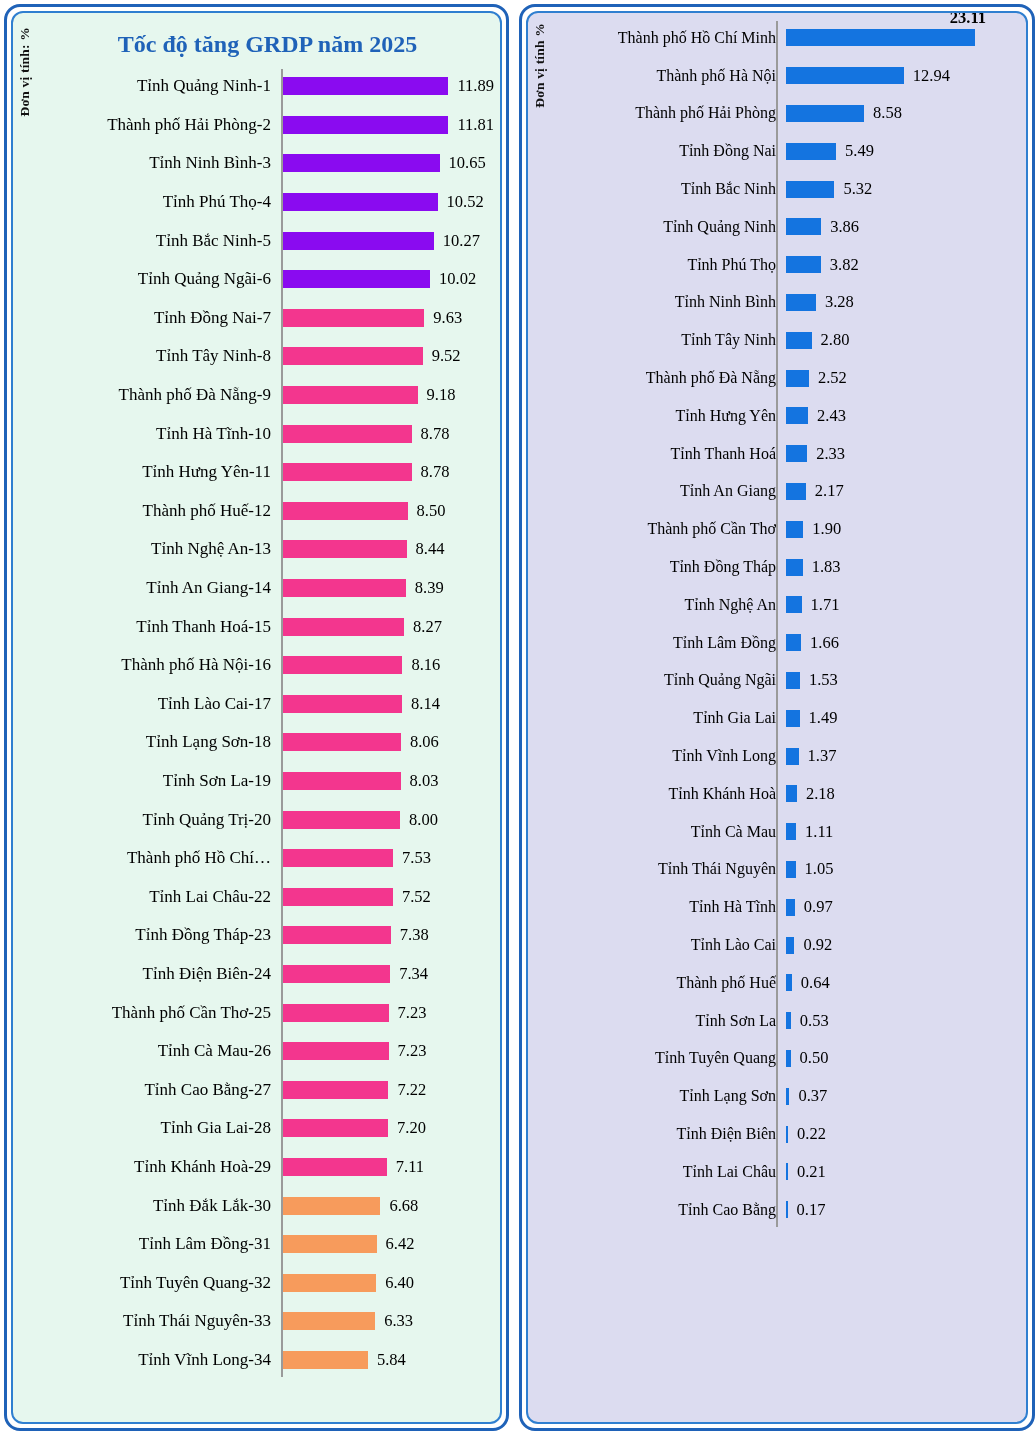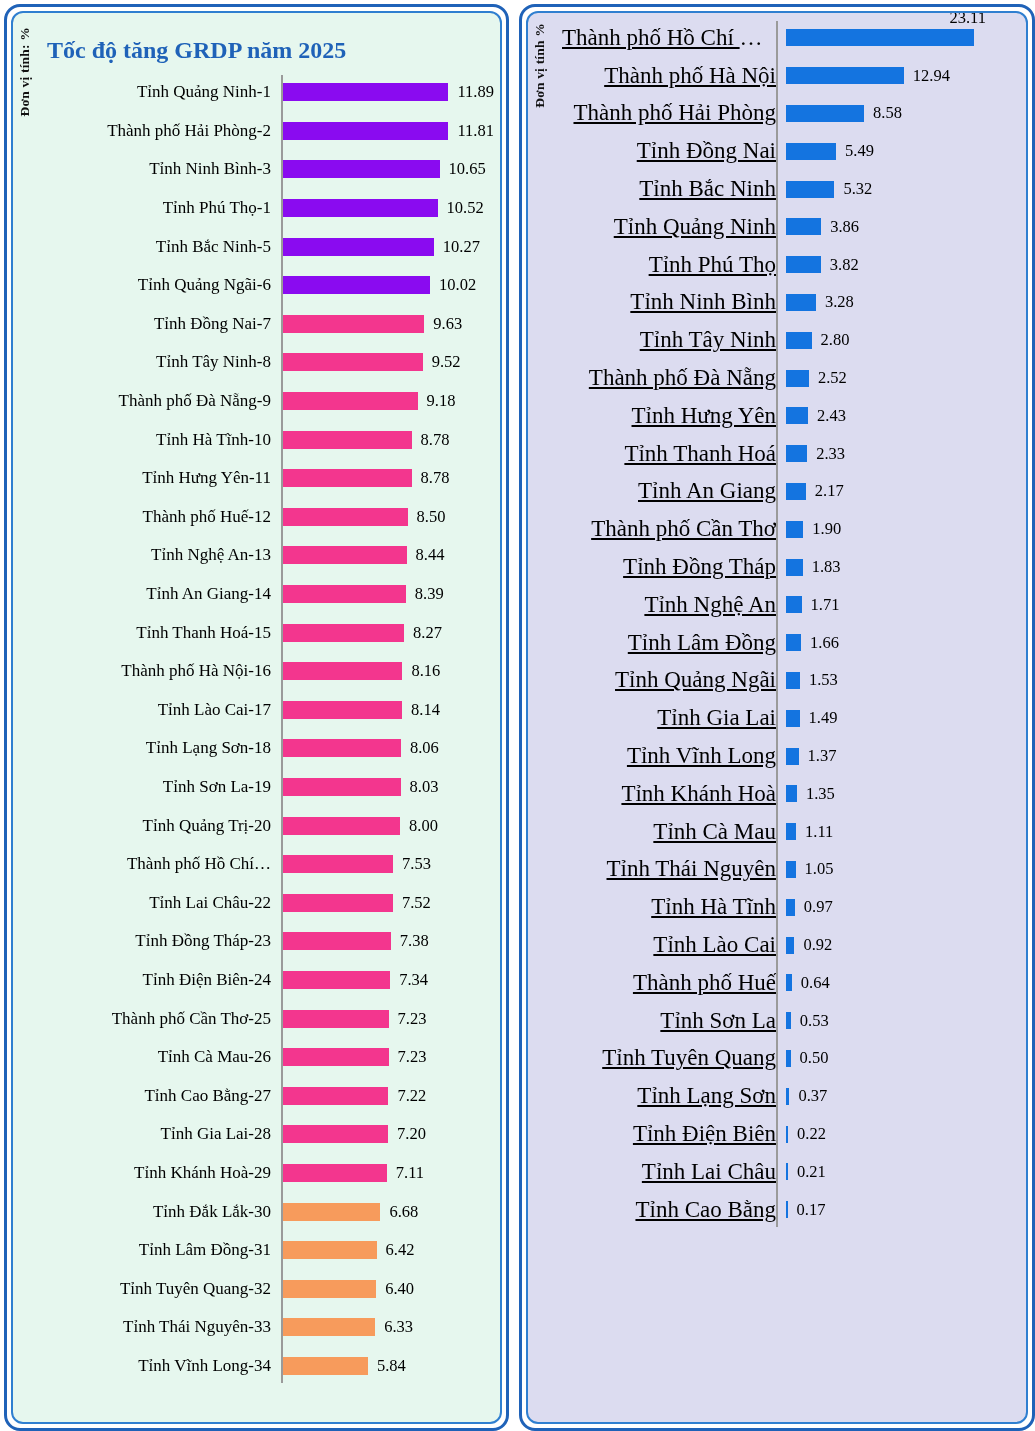--- a/index.html
+++ b/index.html
@@ -43,26 +43,26 @@
   .panel-left .panel-inner {
     background: #e6f7ee;
   }
   .panel-right {
     width: 516px;
   }
   .panel-right .panel-inner {
     background: #dcdcf0;
   }
   .chart-title {
-    text-align: left;
+    text-align: center;
     color: #1f62b8;
     font-size: 24px;
     font-weight: bold;
     line-height: 1.25;
-    padding-top: 22px;
+    padding-top: 16px;
     padding-left: 34px;
     padding-right: 12px;
     box-sizing: border-box;
   }
   .panel-right .chart-title {
     padding-left: 40px;
   }
   .unit-label {
     position: absolute;
     left: 4px;
@@ -123,22 +123,21 @@
     padding-right: 10px;
     white-space: nowrap;
     overflow: hidden;
     text-overflow: ellipsis;
   }
   .row-left .cat {
     width: 228px;
   }
   .row-right .cat {
     width: 214px;
-    font-size: 23px;
-    text-decoration: underline;
+    font-size: 16px;
   }
   .barwrap {
     flex: 1;
     display: flex;
     align-items: center;
     min-width: 0;
   }
   .bar {
     height: 18px;
   }
@@ -182,21 +181,21 @@
             </div>
           </div>
           <div class="row row-left">
             <div class="cat">Tỉnh Ninh Bình-3</div>
             <div class="barwrap">
               <div class="bar" style="width: 158.5px; background: rgb(138, 11, 240);"></div>
               <div class="val">10.65</div>
             </div>
           </div>
           <div class="row row-left">
-            <div class="cat">Tỉnh Phú Thọ-1</div>
+            <div class="cat">Tỉnh Phú Thọ-4</div>
             <div class="barwrap">
               <div class="bar" style="width: 156.5px; background: rgb(138, 11, 240);"></div>
               <div class="val">10.52</div>
             </div>
           </div>
           <div class="row row-left">
             <div class="cat">Tỉnh Bắc Ninh-5</div>
             <div class="barwrap">
               <div class="bar" style="width: 152.8px; background: rgb(138, 11, 240);"></div>
               <div class="val">10.27</div>
@@ -411,21 +410,21 @@
 
   <div class="panel panel-right">
     <div class="panel-inner">
       <div class="unit-label">Đơn vị tính %</div>
       <div class="rows rows-right" id="right-rows">
         <div class="axis-line axis-right" style="left:248px;"></div>
       <div class="row row-right">
             <div class="cat">Thành phố Hồ Chí Minh</div>
             <div class="barwrap">
               <div class="bar" style="width: 210.4px; background: rgb(20, 116, 224);"></div>
-              <div class="val" style="position: relative; top: -20px; left: -34px;">23.11</div>
+              <div class="val" style="position: relative; top: -20px; left: -34px; font-weight: bold;">23.11</div>
             </div>
           </div>
           <div class="row row-right">
             <div class="cat">Thành phố Hà Nội</div>
             <div class="barwrap">
               <div class="bar" style="width: 117.8px; background: rgb(20, 116, 224);"></div>
               <div class="val">12.94</div>
             </div>
           </div>
           <div class="row row-right">
@@ -551,21 +550,21 @@
             <div class="cat">Tỉnh Vĩnh Long</div>
             <div class="barwrap">
               <div class="bar" style="width: 12.5px; background: rgb(20, 116, 224);"></div>
               <div class="val">1.37</div>
             </div>
           </div>
           <div class="row row-right">
             <div class="cat">Tỉnh Khánh Hoà</div>
             <div class="barwrap">
               <div class="bar" style="width: 10.9px; background: rgb(20, 116, 224);"></div>
-              <div class="val">1.35</div>
+              <div class="val">2.18</div>
             </div>
           </div>
           <div class="row row-right">
             <div class="cat">Tỉnh Cà Mau</div>
             <div class="barwrap">
               <div class="bar" style="width: 10.1px; background: rgb(20, 116, 224);"></div>
               <div class="val">1.11</div>
             </div>
           </div>
           <div class="row row-right">

